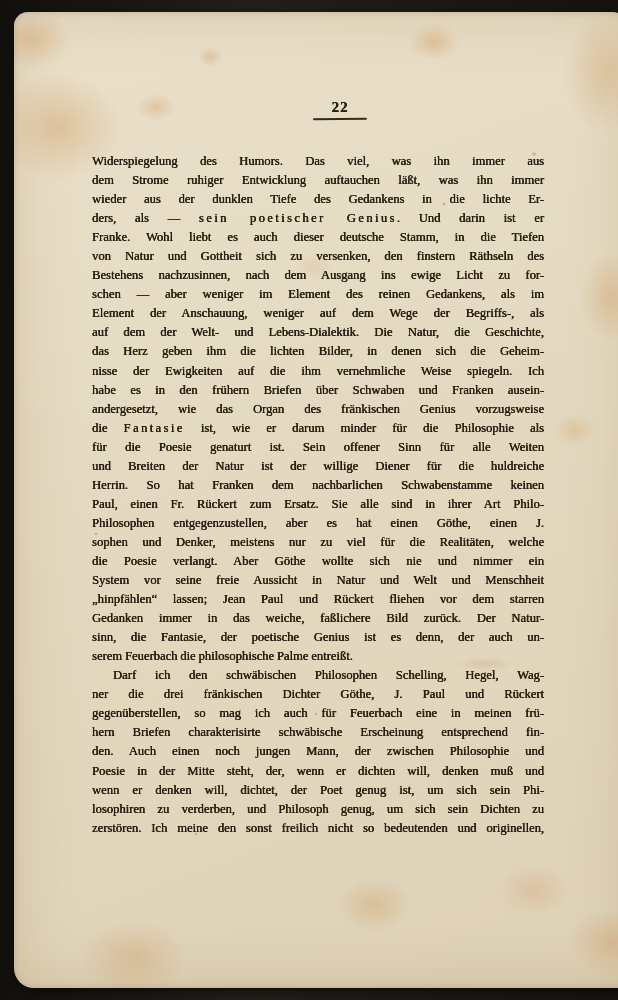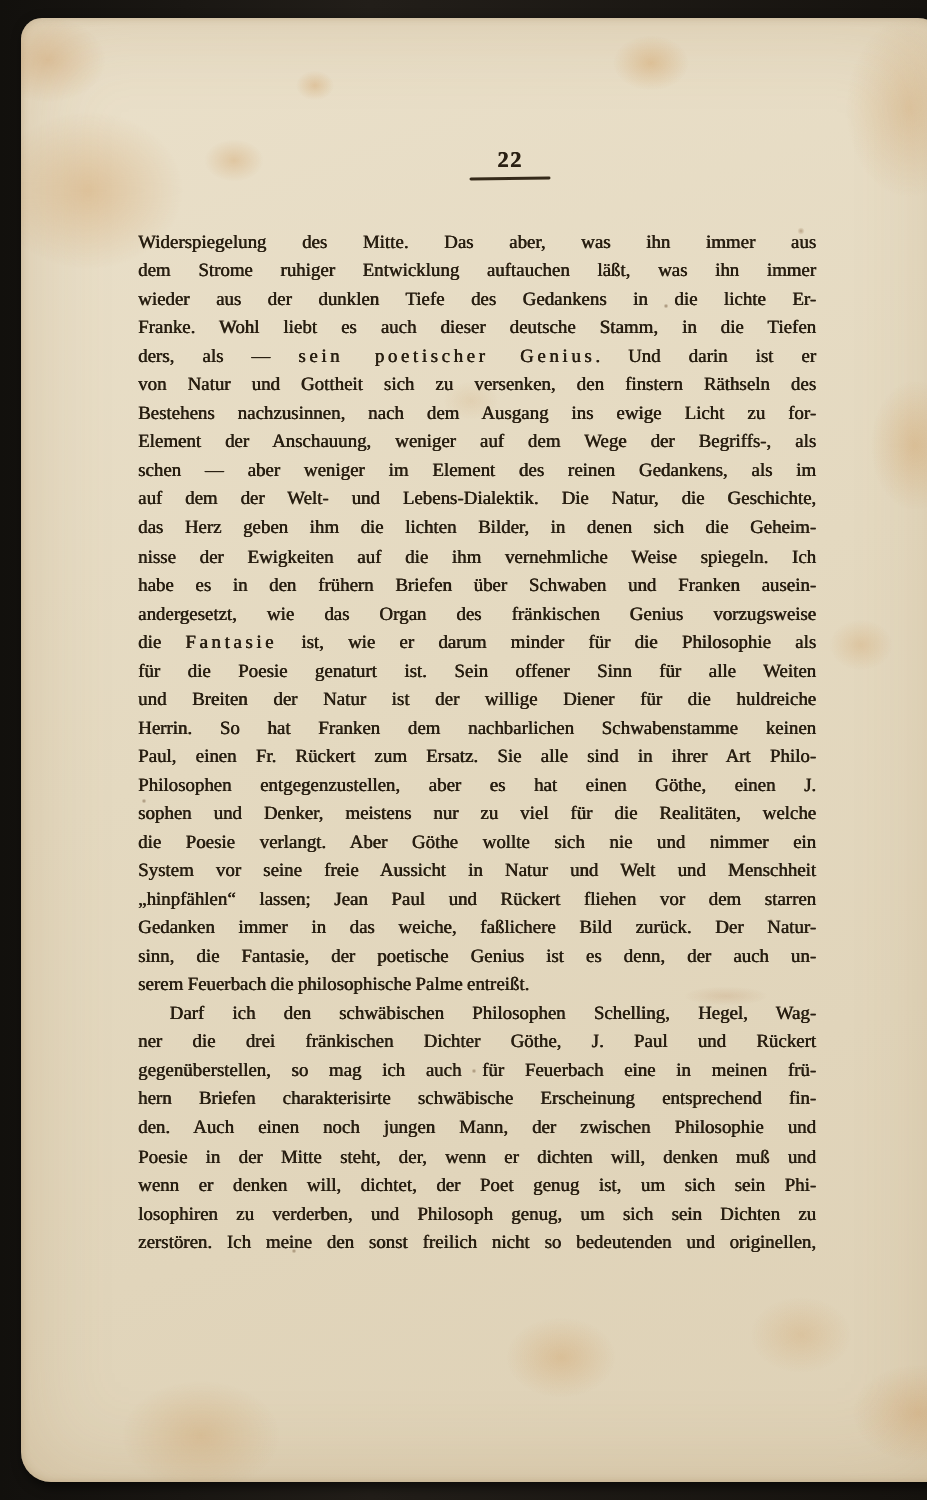--- a/index.html
+++ b/index.html
@@ -103,29 +103,29 @@
 
 <div class="paper">
   <div class="page-inner">
 
     <div class="pagenum-wrap">
       <div class="pagenum">22</div>
       <div class="pagenum-rule"></div>
     </div>
 
     <div class="text-block" id="text-block">
-        <div class="line"><span>Widerspiegelung des Mitte.  Das aber, was ihn immer aus</span></div>
+        <div class="line"><span>Widerspiegelung des Humors.  Das viel, was ihn immer aus</span></div>
         <div class="line"><span>dem Strome ruhiger Entwicklung auftauchen läßt, was ihn immer</span></div>
         <div class="line"><span>wieder aus der dunklen Tiefe des Gedankens in die lichte Er-</span></div>
+        <div class="line"><span>ders, als — </span><span class="sperr">sein poetischer Genius</span><span>.  Und darin ist er</span></div>
         <div class="line"><span>Franke.  Wohl liebt es auch dieser deutsche Stamm, in die Tiefen</span></div>
-        <div class="line"><span>ders, als — </span><span class="sperr">sein poetischer Genius</span><span>.  Und darin ist er</span></div>
         <div class="line"><span>von Natur und Gottheit sich zu versenken, den finstern Räthseln des</span></div>
         <div class="line"><span>Bestehens nachzusinnen, nach dem Ausgang ins ewige Licht zu for-</span></div>
+        <div class="line"><span>schen — aber weniger im Element des reinen Gedankens, als im</span></div>
         <div class="line"><span>Element der Anschauung, weniger auf dem Wege der Begriffs-, als</span></div>
-        <div class="line"><span>schen — aber weniger im Element des reinen Gedankens, als im</span></div>
         <div class="line"><span>auf dem der Welt- und Lebens-Dialektik.  Die Natur, die Geschichte,</span></div>
         <div class="line"><span>das Herz geben ihm die lichten Bilder, in denen sich die Geheim-</span></div>
         <div class="line"><span>nisse der Ewigkeiten auf die ihm vernehmliche Weise spiegeln.  Ich</span></div>
         <div class="line"><span>habe es in den frühern Briefen über Schwaben und Franken ausein-</span></div>
         <div class="line"><span>andergesetzt, wie das Organ des fränkischen Genius vorzugsweise</span></div>
         <div class="line"><span>die </span><span class="sperr">Fantasie</span><span> ist, wie er darum minder für die Philosophie als</span></div>
         <div class="line"><span>für die Poesie genaturt ist.  Sein offener Sinn für alle Weiten</span></div>
         <div class="line"><span>und Breiten der Natur ist der willige Diener für die huldreiche</span></div>
         <div class="line"><span>Herrin.  So hat Franken dem nachbarlichen Schwabenstamme keinen</span></div>
         <div class="line"><span>Paul, einen Fr. Rückert zum Ersatz.  Sie alle sind in ihrer Art Philo-</span></div>

